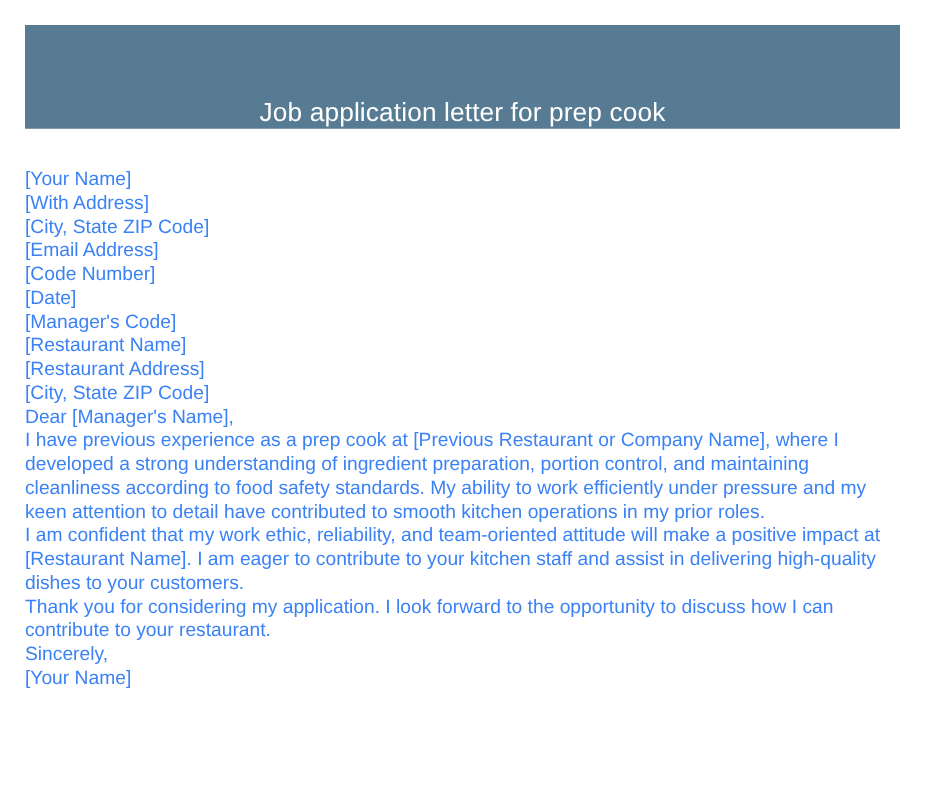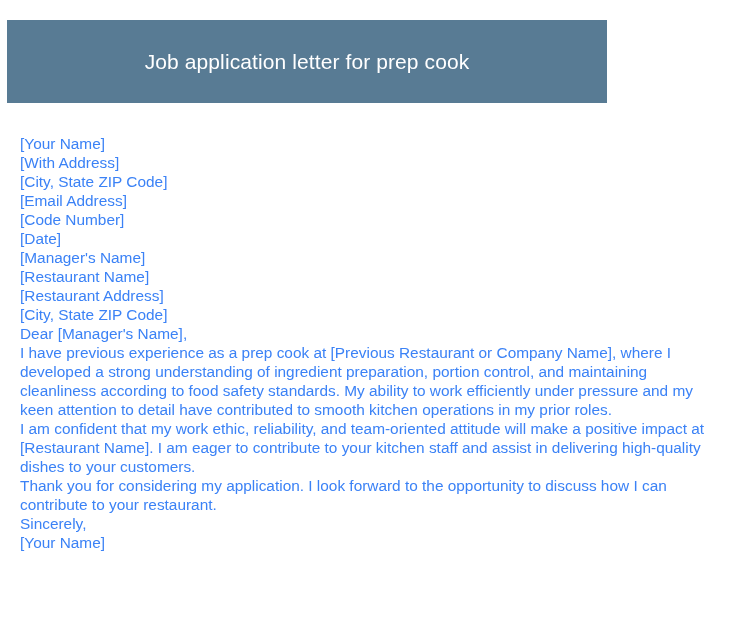--- a/index.html
+++ b/index.html
@@ -9,27 +9,27 @@
     }
     body {
       width: 740px;
       height: 629px;
       position: relative;
       overflow: hidden;
       font-family: "Liberation Sans", "DejaVu Sans", sans-serif;
     }
     .header {
       position: absolute;
-      left: 7px;
+      left: 20px;
       top: 20px;
-      width: 600px;
+      width: 700px;
       height: 83px;
       background: #587b94;
       display: flex;
-      align-items: center;
+      align-items: flex-end;
       justify-content: center;
     }
     .header-title {
       color: #ffffff;
       font-size: 21px;
       letter-spacing: 0.1px;
     }
     .letter {
       position: absolute;
       left: 20px;
@@ -54,21 +54,21 @@
 <div class="letter">
   <div>
     <span class="line">[Your Name]</span>
     <span class="line">[With Address]</span>
     <span class="line">[City, State ZIP Code]</span>
     <span class="line">[Email Address]</span>
     <span class="line">[Code Number]</span>
   </div>
   <span class="line">[Date]</span>
   <div>
-    <span class="line">[Manager's Name]</span>
+    <span class="line">[Manager's Code]</span>
     <span class="line">[Restaurant Name]</span>
     <span class="line">[Restaurant Address]</span>
     <span class="line">[City, State ZIP Code]</span>
   </div>
   <span class="line">Dear [Manager's Name],</span>
   <span class="line">I have previous experience as a prep cook at [Previous Restaurant or Company Name], where I developed a strong understanding of ingredient preparation, portion control, and maintaining cleanliness according to food safety standards. My ability to work efficiently under pressure and my keen attention to detail have contributed to smooth kitchen operations in my prior roles.</span>
   <span class="line">I am confident that my work ethic, reliability, and team-oriented attitude will make a positive impact at [Restaurant Name]. I am eager to contribute to your kitchen staff and assist in delivering high-quality dishes to your customers.</span>
   <span class="line">Thank you for considering my application. I look forward to the opportunity to discuss how I can contribute to your restaurant.</span>
   <span class="line">Sincerely,</span>
   <span class="line">[Your Name]</span>

